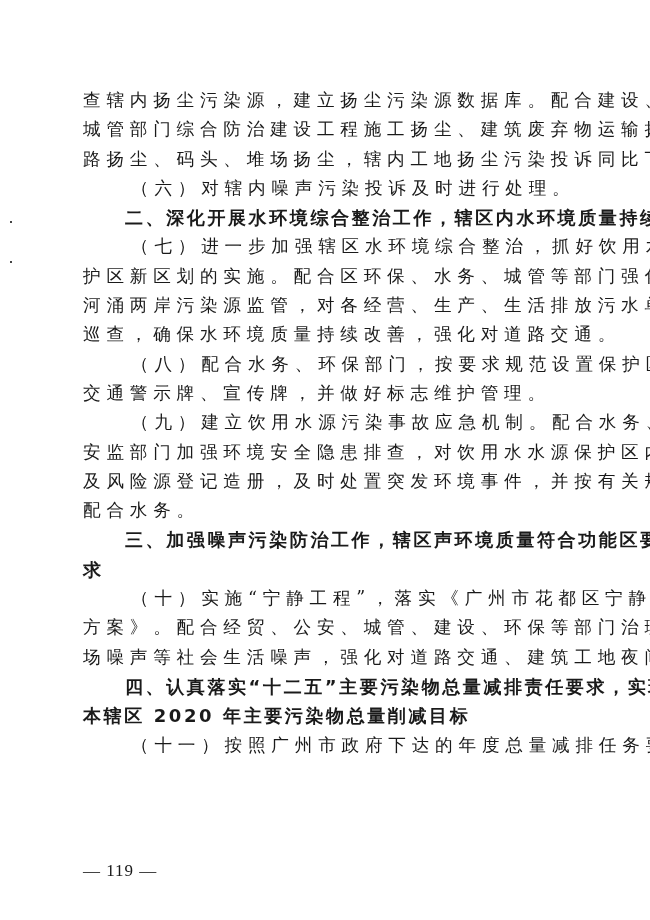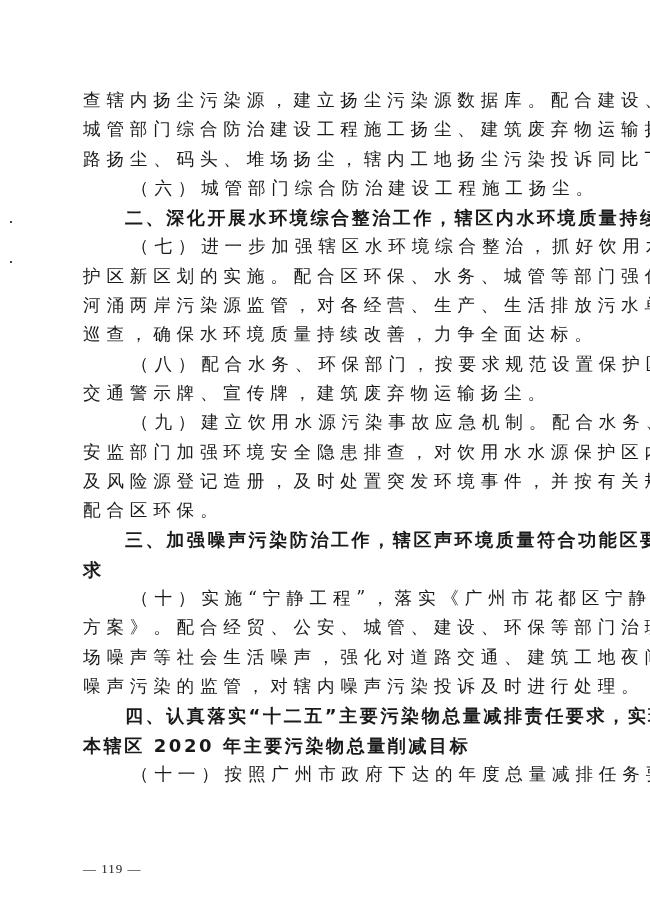--- a/index.html
+++ b/index.html
@@ -8,49 +8,48 @@
     font-family: "DejaVu Serif", "Liberation Serif", serif; color: #1a1a1a;
   }
   .page { position: absolute; left: 83px; top: 86px; width: 482px; }
   .line {
     height: 29.3px; line-height: 29.3px; font-size: 17.6px; white-space: nowrap;
     letter-spacing: 5.8px; overflow: visible;
   }
   .line.indent { padding-left: 48px; }
   .line.heading { font-family: "DejaVu Sans", "Liberation Sans", sans-serif; font-weight: bold; letter-spacing: 2.6px; font-size: 18px; }
   .line.heading.indent { padding-left: 42px; }
-  .footer { position: absolute; left: 83px; top: 861px; font-size: 13px; font-family: "Liberation Serif", serif; letter-spacing: 1px; }
+  .footer { position: absolute; left: 83px; top: 861px; font-size: 17px; font-family: "Liberation Serif", serif; letter-spacing: 1px; }
   .mark { position: absolute; width: 2px; height: 2px; background: #444; }
 </style>
 </head>
 <body>
 
 <div class="mark" style="left:10px;top:221px;"></div>
 <div class="mark" style="left:10px;top:261px;"></div>
 
 <div class="page">
   <div class="line">查辖内扬尘污染源，建立扬尘污染源数据库。配合建设、环保、</div>
   <div class="line">城管部门综合防治建设工程施工扬尘、建筑废弃物运输扬尘、道</div>
   <div class="line">路扬尘、码头、堆场扬尘，辖内工地扬尘污染投诉同比下降。</div>
-  <div class="line indent">（六）城管部门综合防治建设工程施工扬尘。</div>
+  <div class="line indent">（六）对辖内噪声污染投诉及时进行处理。</div>
   <div class="line heading indent">二、深化开展水环境综合整治工作，辖区内水环境质量持续</div>
   <div class="line indent">（七）进一步加强辖区水环境综合整治，抓好饮用水水源保</div>
   <div class="line">护区新区划的实施。配合区环保、水务、城管等部门强化辖区内</div>
   <div class="line">河涌两岸污染源监管，对各经营、生产、生活排放污水单位加强</div>
-  <div class="line">巡查，确保水环境质量持续改善，力争全面达标。</div>
+  <div class="line">巡查，确保水环境质量持续改善，强化对道路交通。</div>
   <div class="line indent">（八）配合水务、环保部门，按要求规范设置保护区界标、</div>
-  <div class="line">交通警示牌、宣传牌，建筑废弃物运输扬尘。</div>
+  <div class="line">交通警示牌、宣传牌，并做好标志维护管理。</div>
   <div class="line indent">（九）建立饮用水源污染事故应急机制。配合水务、环保、</div>
   <div class="line">安监部门加强环境安全隐患排查，对饮用水水源保护区内的企业</div>
   <div class="line">及风险源登记造册，及时处置突发环境事件，并按有关规定上报</div>
-  <div class="line">配合区环保。</div>
+  <div class="line">配合水务。</div>
   <div class="line heading indent">三、加强噪声污染防治工作，辖区声环境质量符合功能区要</div>
   <div class="line heading">求</div>
   <div class="line indent">（十）实施“宁静工程”，落实《广州市花都区宁静工程实施</div>
   <div class="line">方案》。配合经贸、公安、城管、建设、环保等部门治理商业、广</div>
   <div class="line">场噪声等社会生活噪声，强化对道路交通、建筑工地夜间施工等</div>
-  <div class="line">噪声污染的监管，对辖内噪声污染投诉及时进行处理。</div>
   <div class="line heading indent">四、认真落实“十二五”主要污染物总量减排责任要求，实现</div>
   <div class="line heading">本辖区 2020 年主要污染物总量削减目标</div>
   <div class="line indent">（十一）按照广州市政府下达的年度总量减排任务要求，抓</div>
 </div>
 
 <div class="footer">—  119  —</div>
 
 </body></html>

